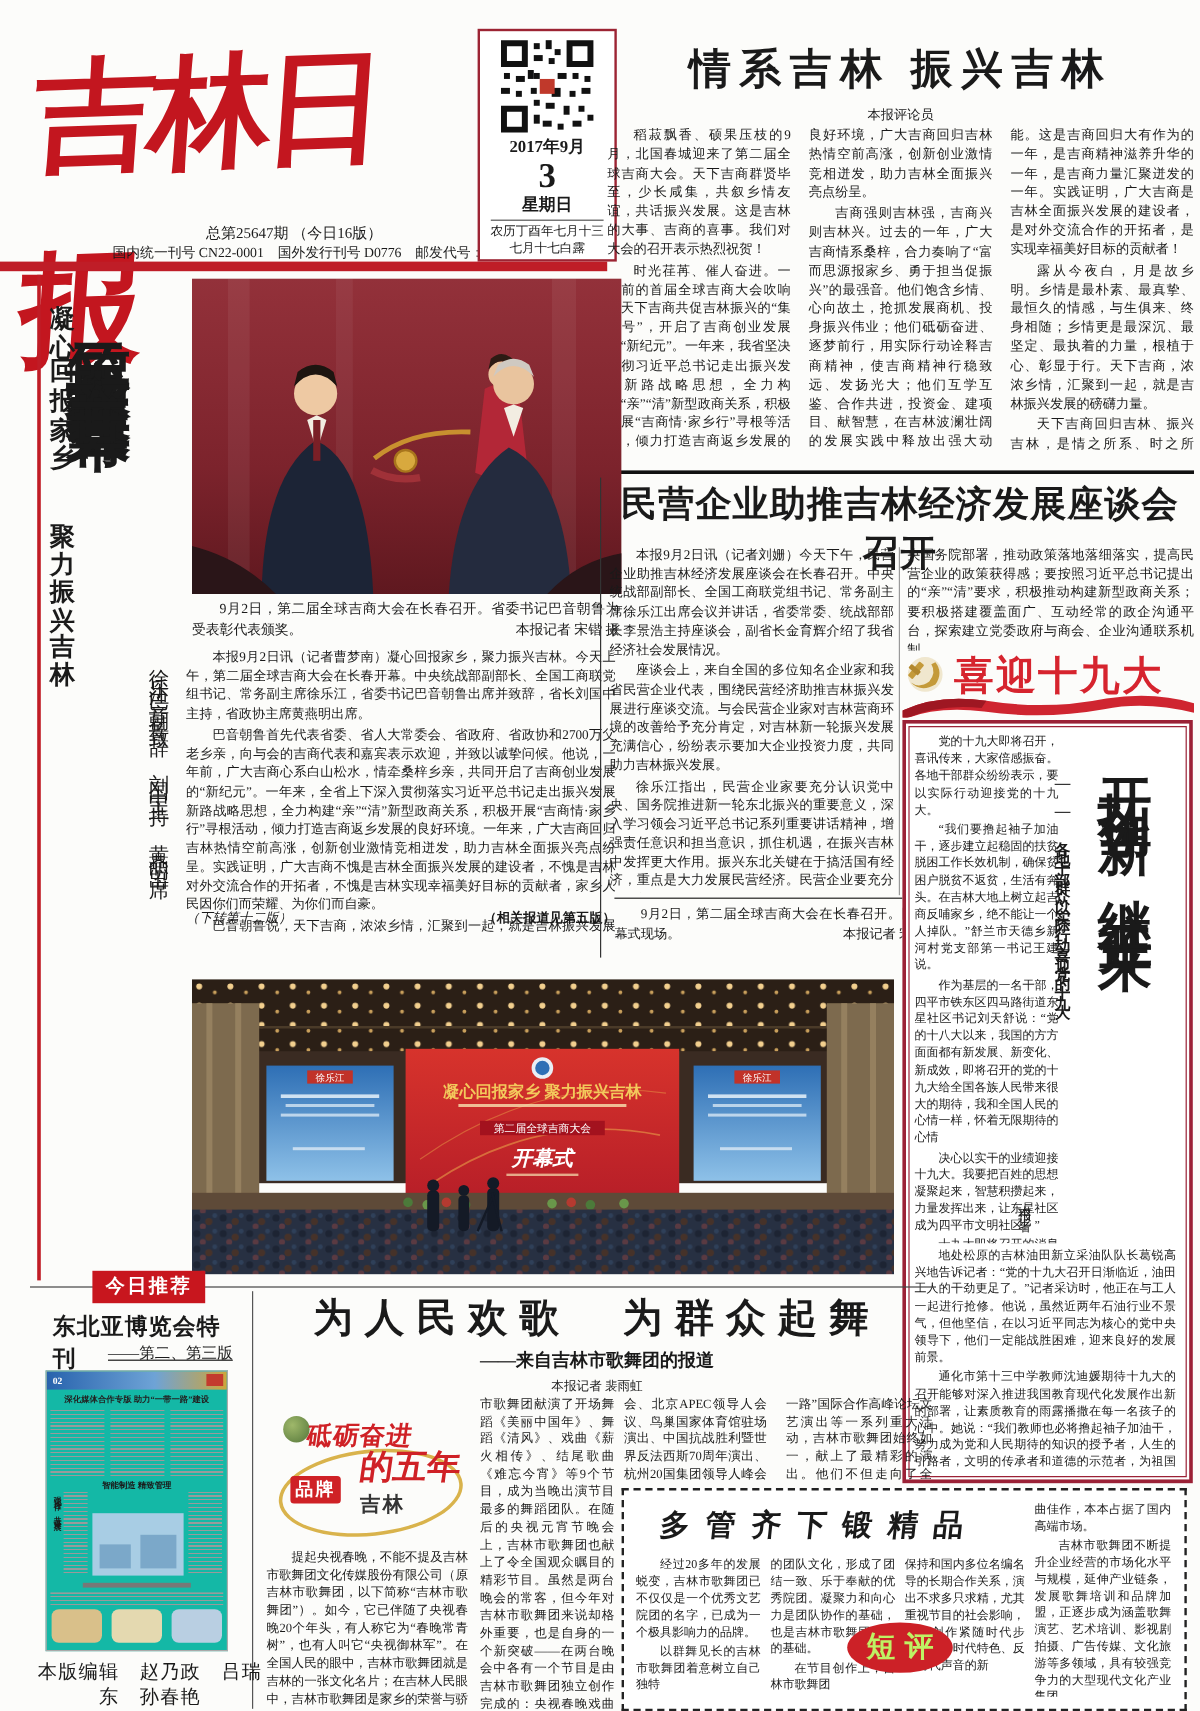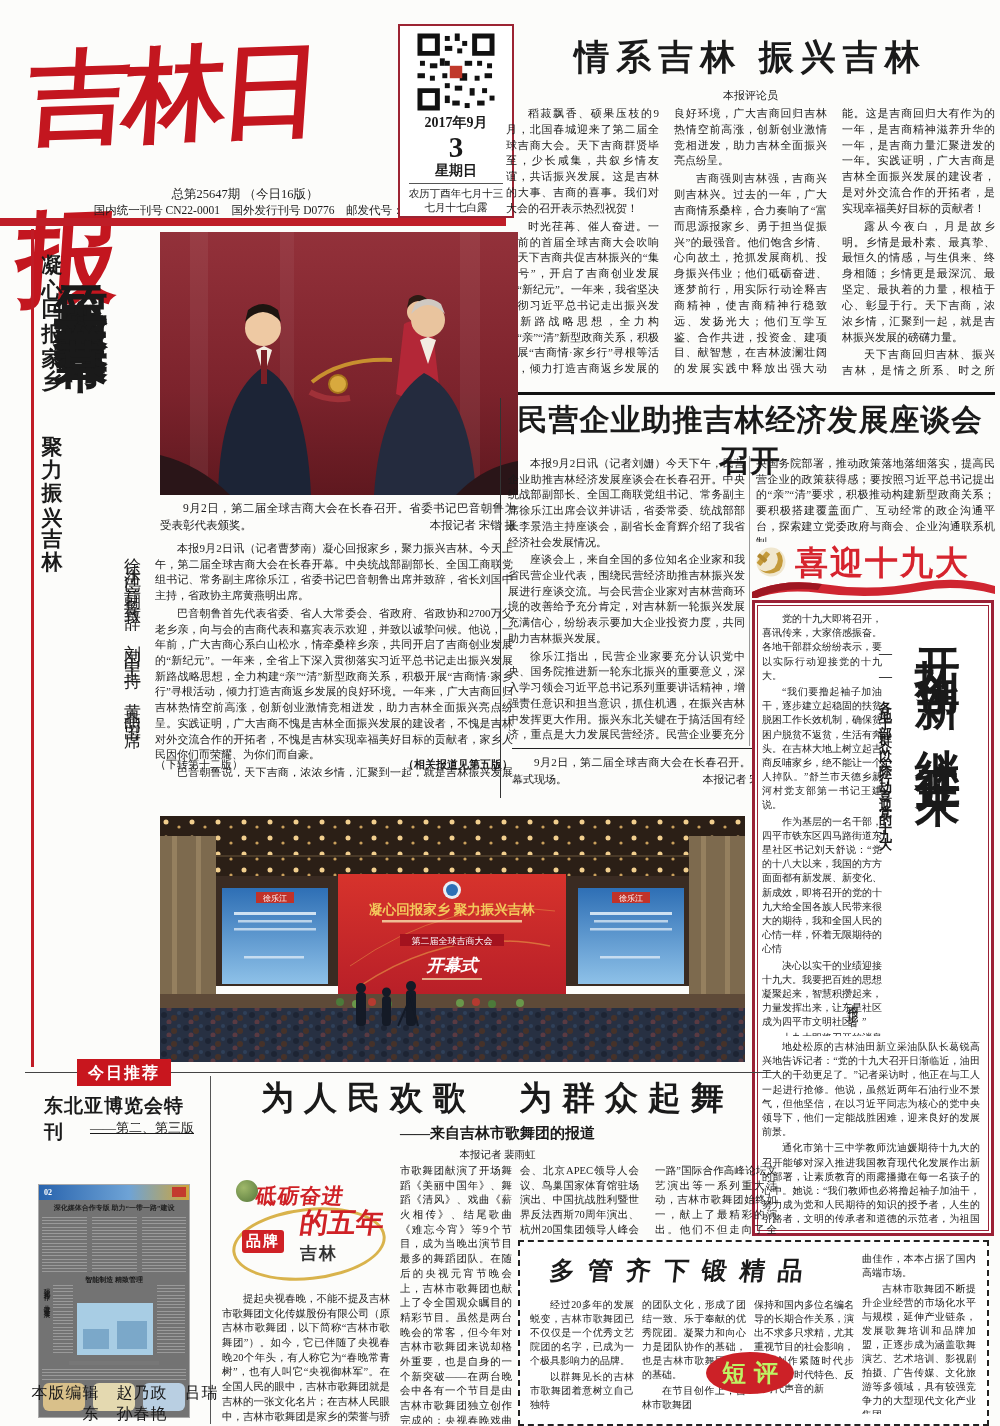--- a/index.html
+++ b/index.html
@@ -40,21 +40,21 @@
   .bighead{left:55px;top:244px;height:822px;font-size:54px;font-weight:900;letter-spacing:4px;
            font-family:"Liberation Sans",sans-serif;line-height:1;}
   .subhead-v{left:121px;top:544px;height:520px;font-size:17px;letter-spacing:7px;}
 
   
   .photo1{left:160px;top:232px;width:358px;height:263px;}
   .caption1{left:160px;top:500px;width:356px;font-size:11.5px;line-height:1.5;}
   .credit-r{float:right;}
   .lead-text{left:155px;top:541px;width:358px;height:236px;overflow:hidden;font-size:11px;line-height:1.43;}
   .lead-end{left:155px;top:757px;width:358px;font-size:11px;}
-  .lead-cont{float:left;text-indent:0;}
+  .lead-cont{float:left;text-indent:0;font-style:italic;}
   .lead-rel{float:right;font-weight:bold;}
 
   
   .vline-a{left:500px;top:398px;width:1px;height:400px;background:#333;}
   .symp-head{left:505px;top:400px;width:490px;text-align:center;font-size:30px;font-weight:900;
              letter-spacing:1px;}
   .symp-c1{left:508px;top:456px;width:237px;height:288px;overflow:hidden;font-size:11px;line-height:1.43;}
   .symp-c2{left:756px;top:456px;width:239px;height:86px;overflow:hidden;font-size:11px;line-height:1.43;}
   .vline-b{left:749px;top:456px;width:1px;height:290px;background:#999;}
   .capline{left:512px;top:748px;width:273px;height:1px;background:#222;}
@@ -115,21 +115,21 @@
   .badge{position:absolute;left:186px;top:110px;width:88px;height:42px;background:#cc2127;color:#bef264;
          border-radius:50%;font-size:24px;font-weight:bold;letter-spacing:8px;text-align:center;
          line-height:42px;text-indent:8px;}
 
   
   .today-label{left:77px;top:1059px;width:94px;height:27px;background:#c8161e;color:#fff;font-size:16px;
                font-weight:bold;text-align:center;line-height:27px;letter-spacing:2px;
                font-family:"Liberation Sans",sans-serif;}
   .today-title{left:44px;top:1093px;width:158px;font-size:19px;font-weight:900;letter-spacing:1px;}
   .today-pages{left:44px;top:1119px;width:150px;text-align:right;font-size:13px;text-decoration:underline;}
-  .thumb{left:38px;top:1184px;width:150px;height:232px;border:1px solid #aaa;background:#737373;overflow:hidden;}
+  .thumb{left:38px;top:1142px;width:150px;height:232px;border:1px solid #aaa;background:#14b8a6;overflow:hidden;}
   .t-head{position:absolute;left:0;top:0;width:150px;height:15px;
           background:linear-gradient(90deg,#2863ad,#6ea3d6 60%,#cfa53a);color:#fff;font-size:8px;
           font-weight:bold;line-height:15px;padding-left:5px;box-sizing:border-box;}
   .t-h1{position:absolute;left:2px;top:18px;width:146px;text-align:center;font-size:7px;font-weight:bold;
         color:#222;white-space:nowrap;}
   .t-red{position:absolute;right:3px;top:2px;width:14px;height:10px;background:#c33b2e;}
   .t-txt{position:absolute;background:repeating-linear-gradient(to bottom,#9a9a9a 0 1px,transparent 1px 3.2px);}
   .t-mid{position:absolute;left:20px;top:90px;width:110px;text-align:center;font-size:7px;font-weight:bold;}
   .t-vert{position:absolute;left:3px;top:98px;height:70px;font-size:6.5px;font-weight:bold;letter-spacing:2px;}
   .t-photo{position:absolute;left:38px;top:118px;width:76px;height:52px;background:#a8cde4;}

